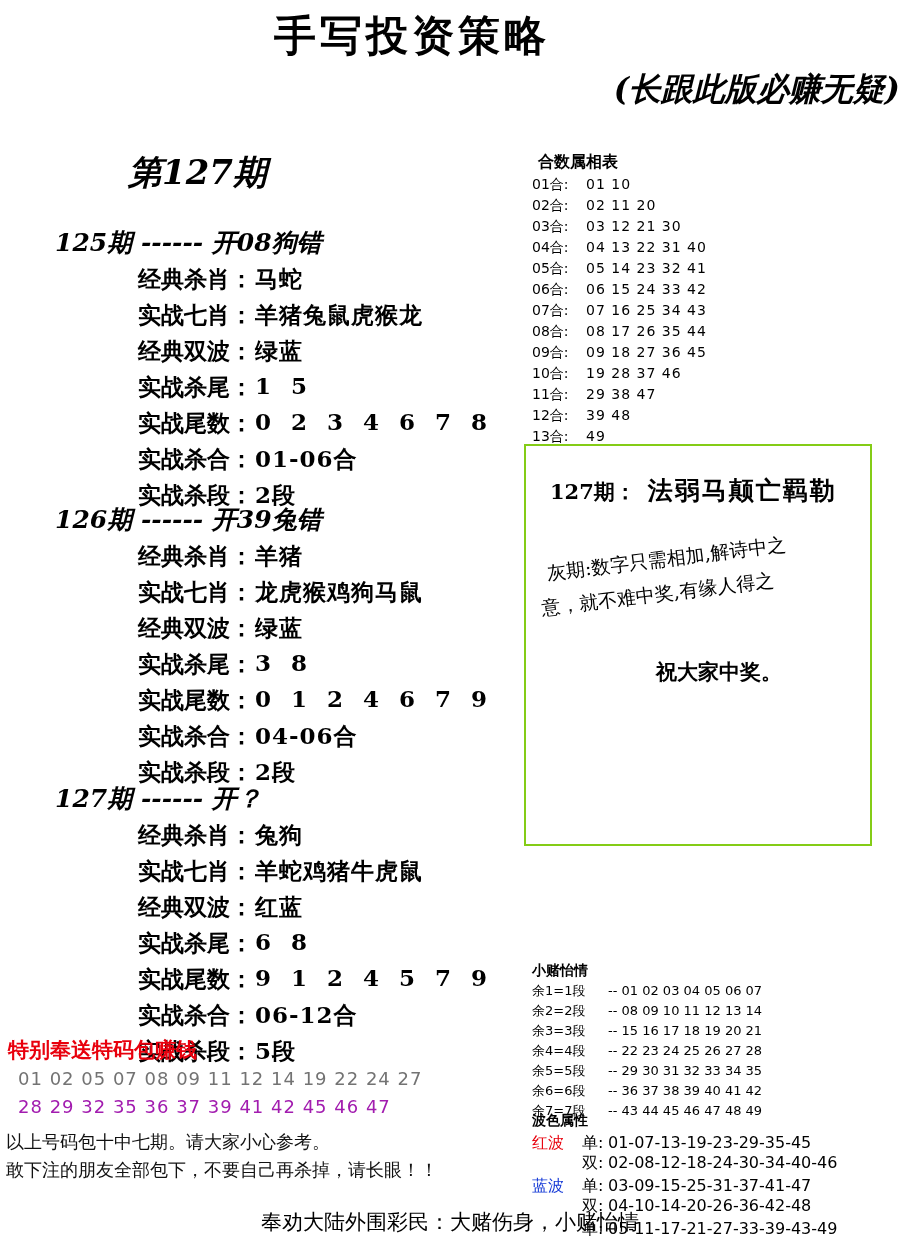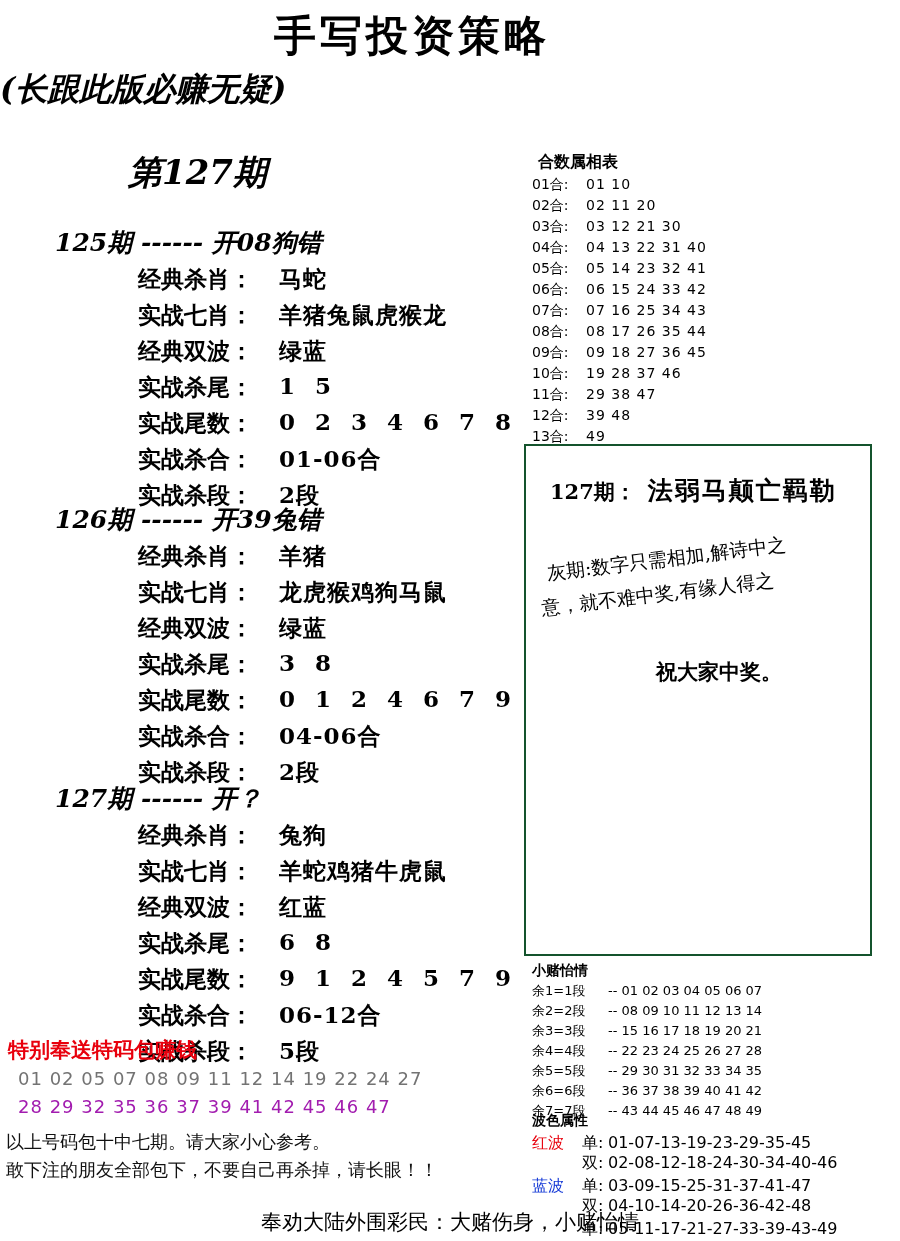--- a/index.html
+++ b/index.html
@@ -31,21 +31,21 @@
     font-size: 42px;
     font-weight: bold;
     letter-spacing: 4px;
     font-family: "DejaVu Serif", serif;
   }
   .subtitle {
     position: absolute;
     top: 68px;
     left: 0;
     width: 900px;
-    text-align: left;
+    text-align: right;
     font-size: 32px;
     font-weight: bold;
     font-style: italic;
     font-family: "DejaVu Serif", serif;
   }
 
   
   .issue-title {
     position: absolute;
     left: 128px;
@@ -76,21 +76,20 @@
   }
   .row .lbl {
     display: inline-block;
     width: 208px;
     text-align: right;
     padding-right: 2px;
   }
   .row .val {
     display: inline-block;
     letter-spacing: 1px;
-    margin-left: 24px;
   }
   .row .val.spaced { letter-spacing: 6px; }
 
   
   .special-title {
     position: absolute;
     left: 8px;
     top: 1036px;
     font-size: 21px;
     font-weight: bold;
@@ -153,22 +152,22 @@
   }
   .hs-row .k { display: inline-block; width: 54px; }
   .hs-row .v { letter-spacing: 1px; }
 
   
   .hw-box {
     position: absolute;
     left: 524px;
     top: 444px;
     width: 348px;
-    height: 512px;
-    border: 2px solid #14532d;
+    height: 402px;
+    border: 2px solid #84cc16;
     box-sizing: border-box;
   }
   .hw-line1 {
     position: absolute;
     left: 24px;
     top: 28px;
     font-size: 21px;
     font-weight: bold;
     font-family: "DejaVu Serif", serif;
     white-space: nowrap;

